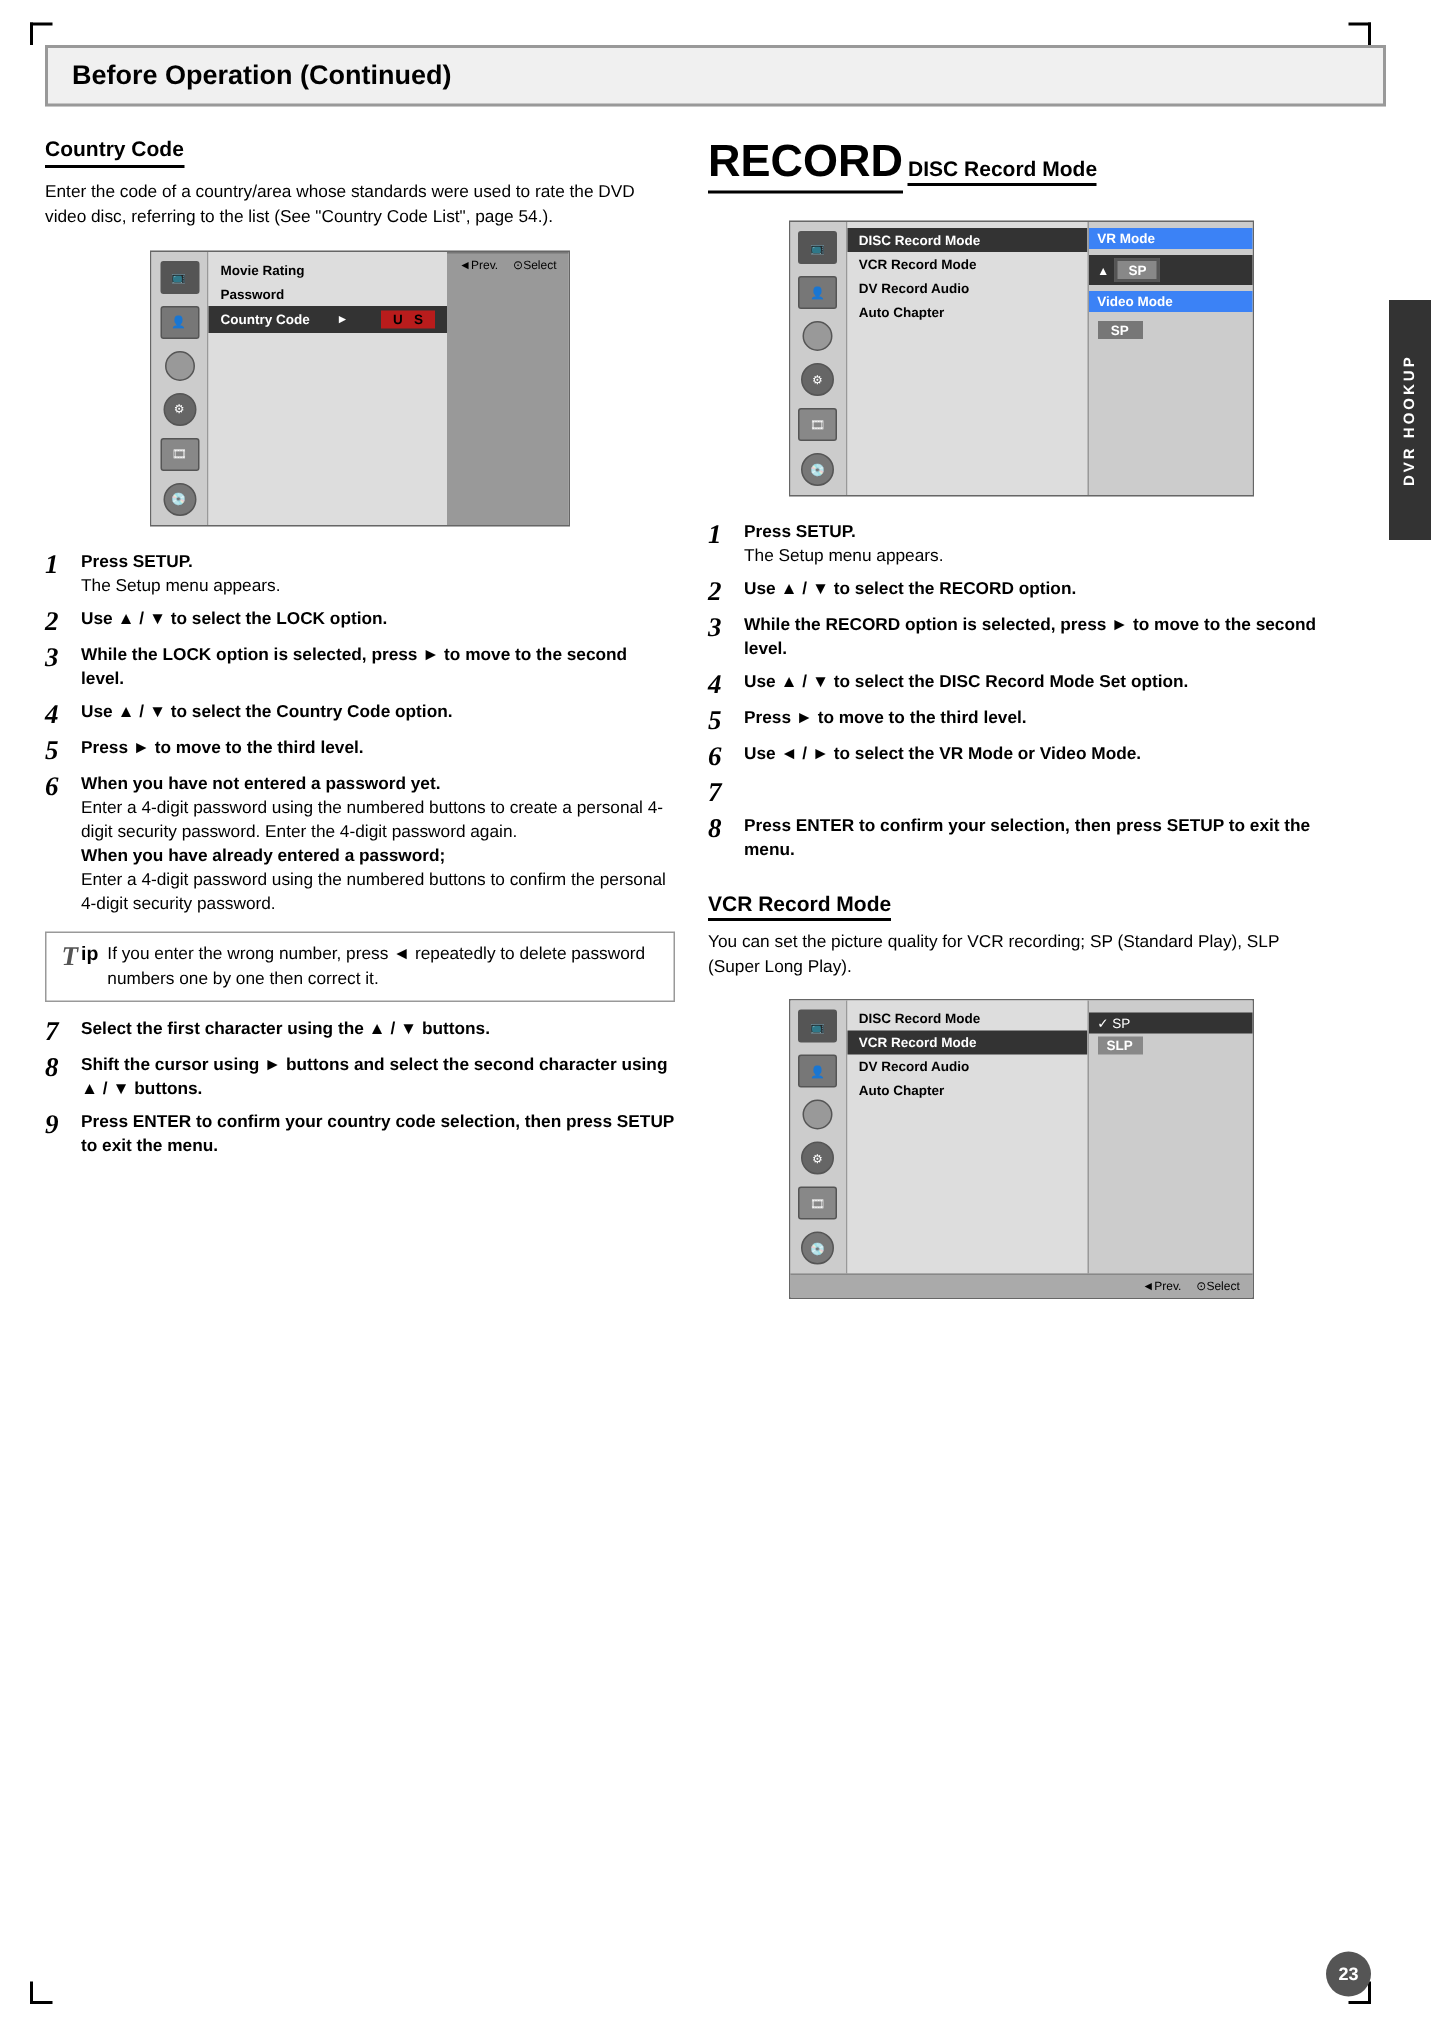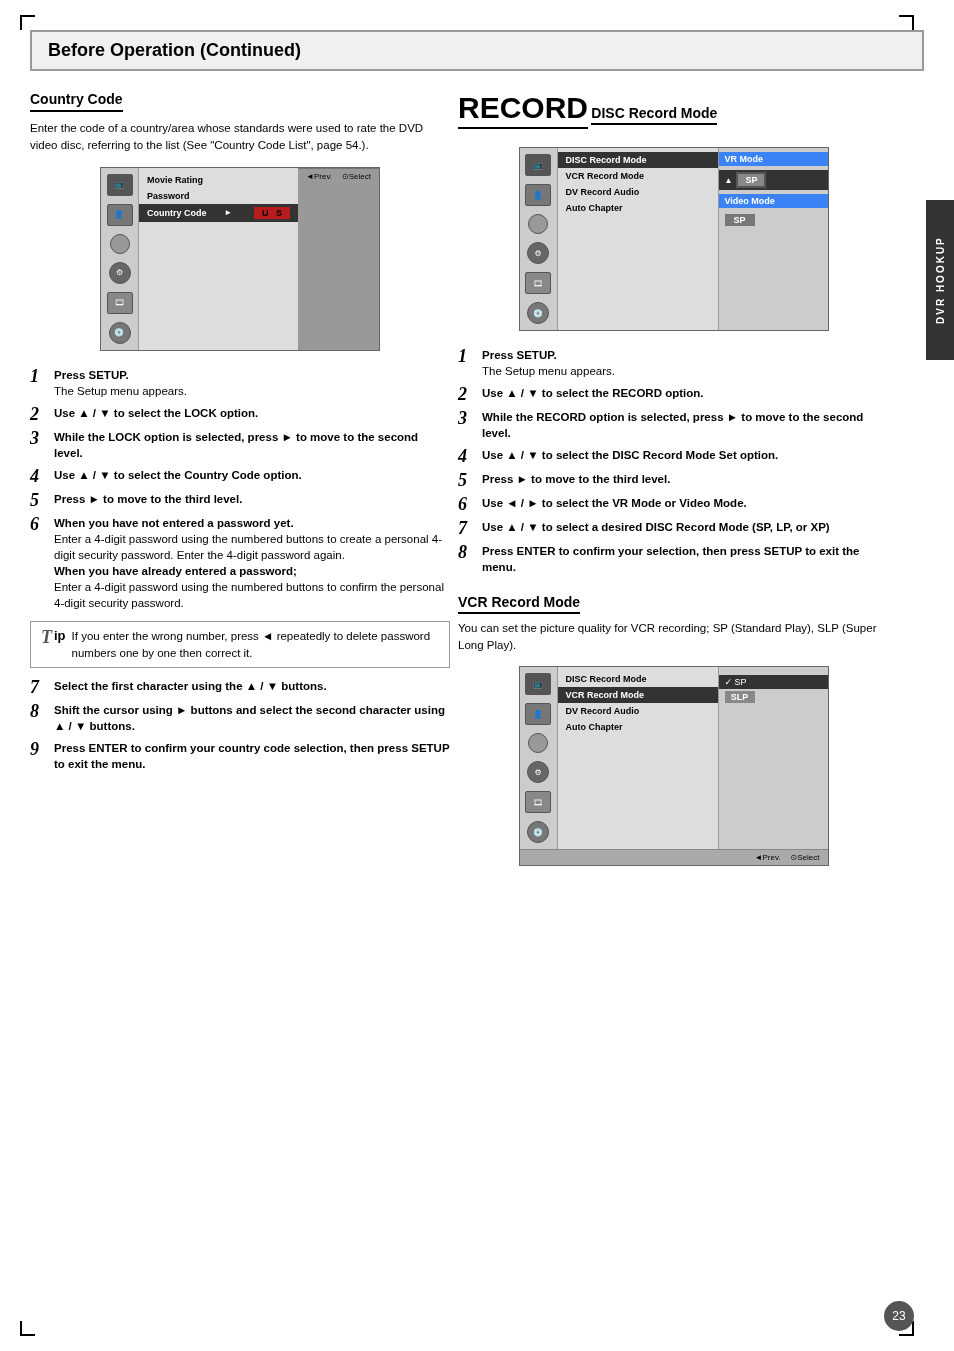--- a/index.html
+++ b/index.html
@@ -51,21 +51,21 @@
       width: 100%;
     }
     .header-box h1 {
       font-size: 18px;
       font-weight: bold;
     }
 
     
     .two-col {
       display: flex;
-      gap: 8px;
+      gap: 22px;
     }
     .left-col {
       width: 420px;
       flex-shrink: 0;
     }
     .right-col {
       flex: 1;
       padding-right: 35px;
     }
 
@@ -257,21 +257,21 @@
       right: 40px;
       width: 30px;
       height: 30px;
       background: #555;
       color: #fff;
       border-radius: 50%;
       display: flex;
       align-items: center;
       justify-content: center;
       font-size: 12px;
-      font-weight: normal;
+      font-weight: bold;
     }
 
     
     .corner-mark {
       position: absolute;
       width: 15px;
       height: 2px;
       background: #000;
     }
     .corner-mark-v {
@@ -520,23 +520,20 @@
 
       <div class="step">
         <span class="step-num">6</span>
         <div class="step-text">
           <strong>Use ◄ / ► to select the VR Mode or Video Mode.</strong>
         </div>
       </div>
 
       <div class="step">
         <span class="step-num">7</span>
-        <div class="step-text">
-          <strong>Use ▲ / ▼ to select a desired DISC Record Mode (SP, LP, or XP)</strong>
-        </div>
       </div>
 
       <div class="step">
         <span class="step-num">8</span>
         <div class="step-text">
           <strong>Press ENTER to confirm your selection, then press SETUP to exit the menu.</strong>
         </div>
       </div>
 
       

